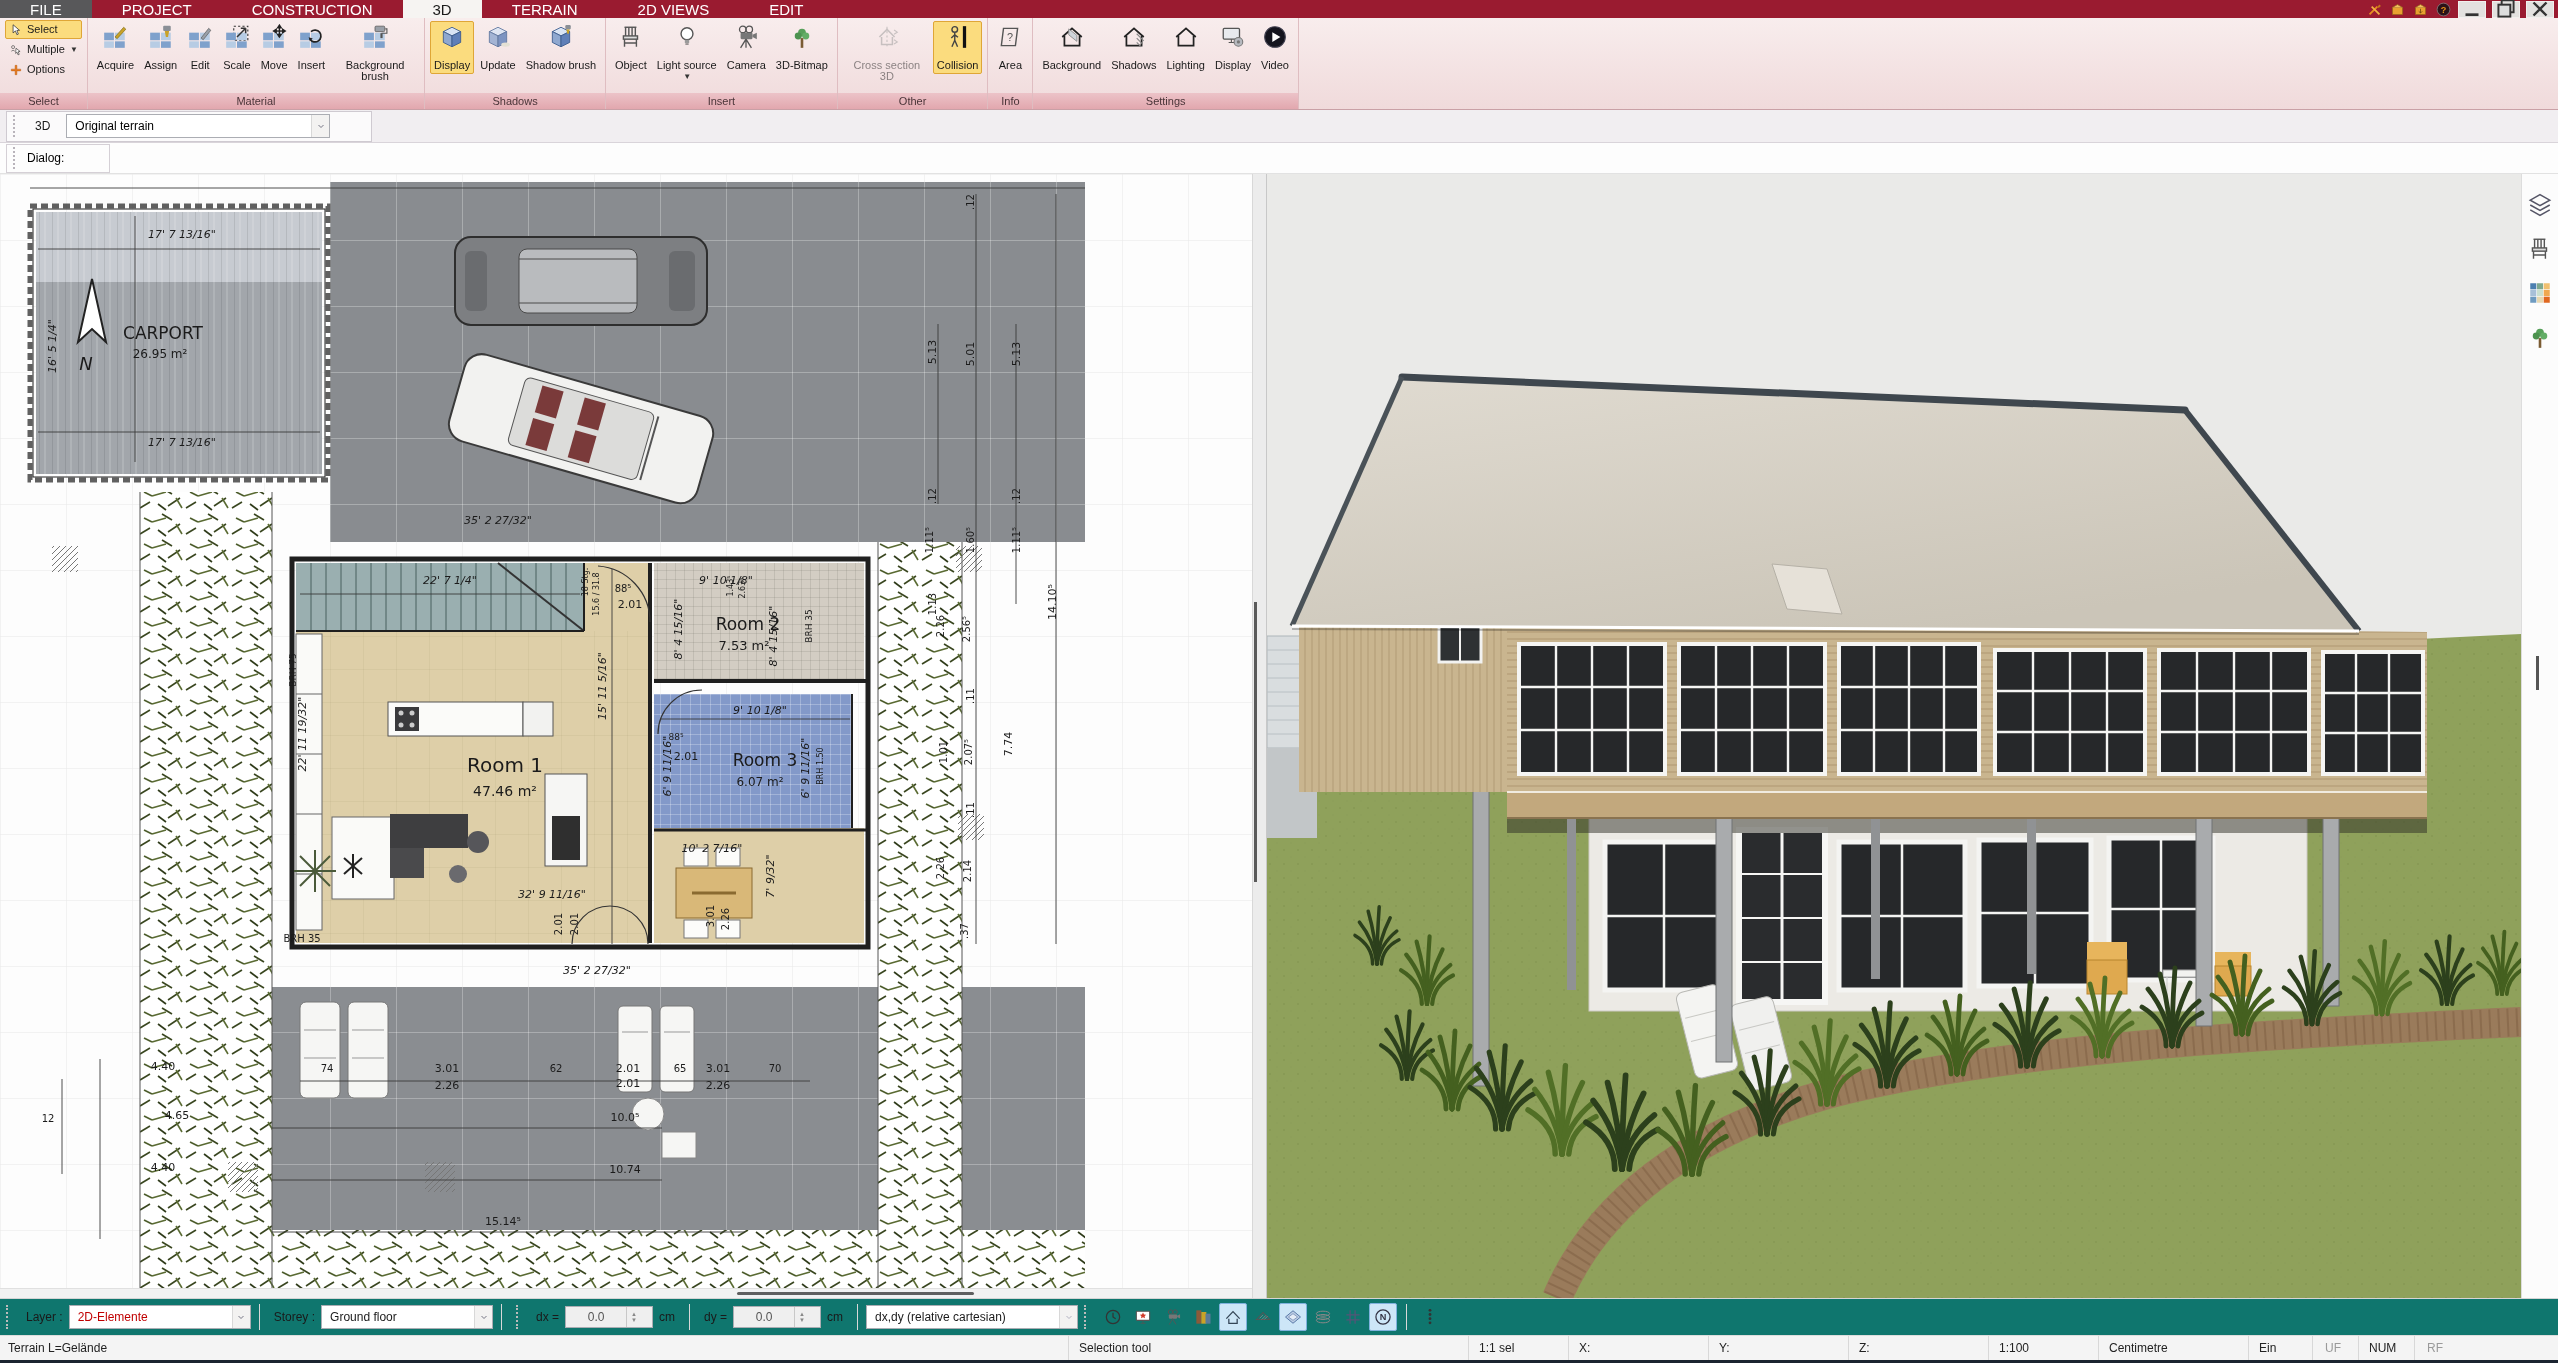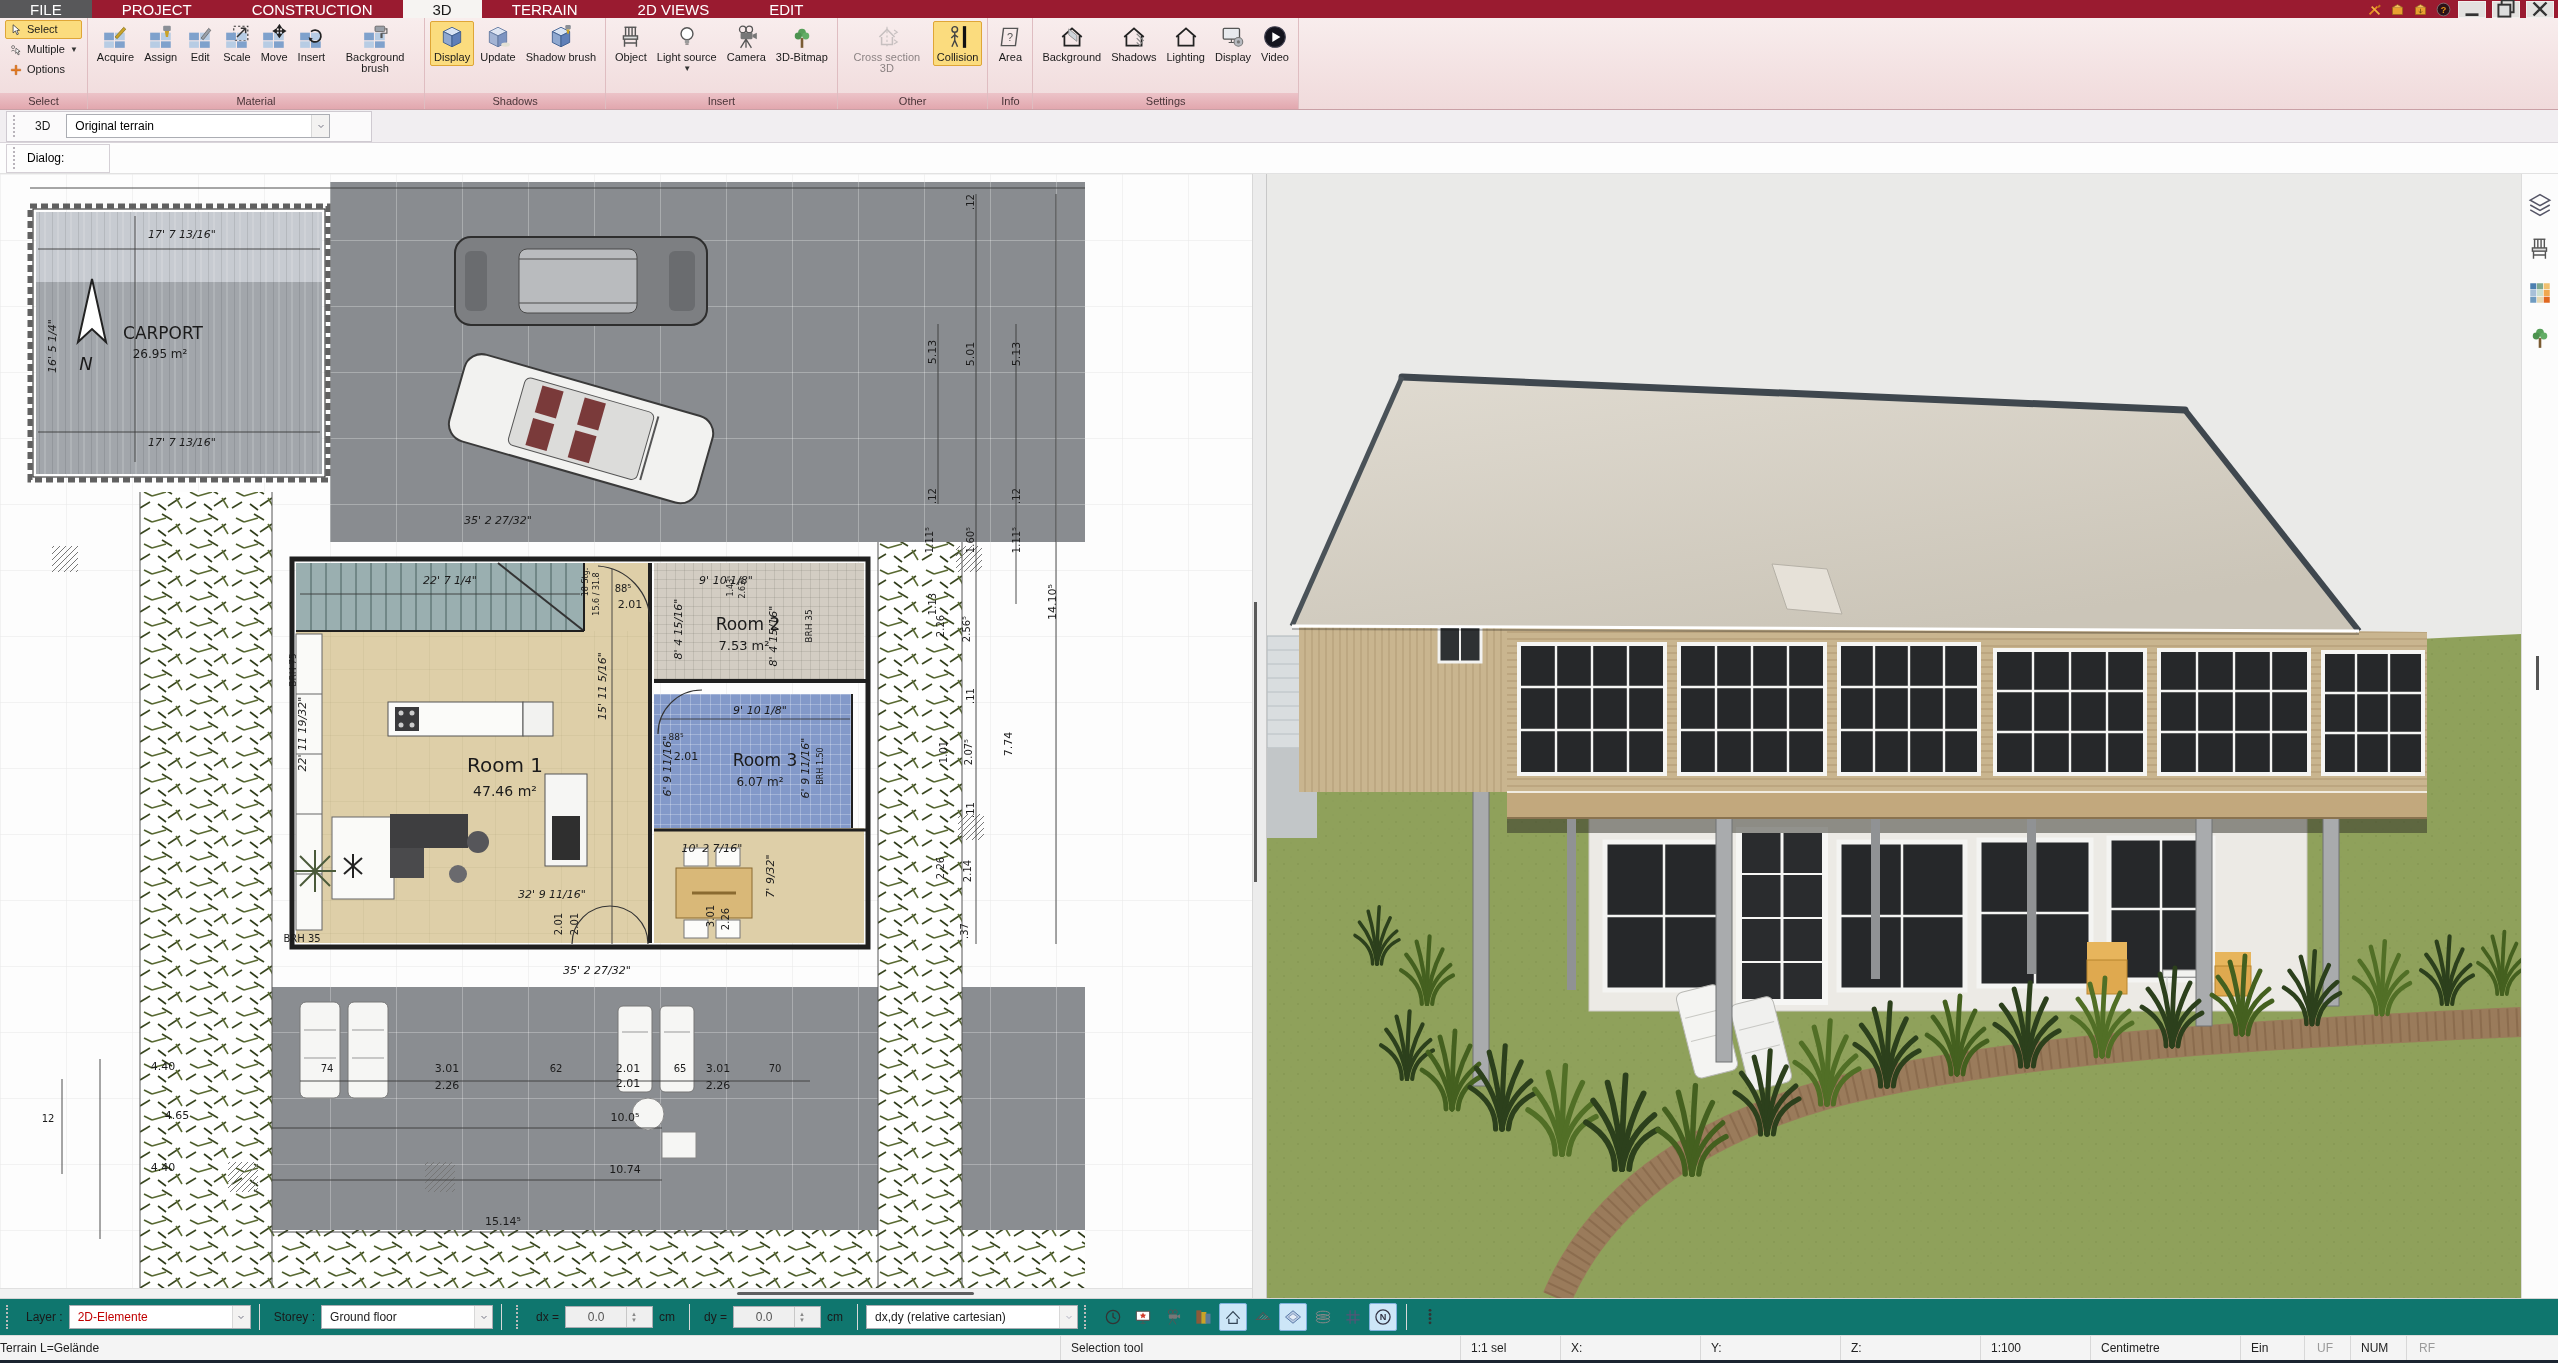--- a/index.html
+++ b/index.html
@@ -16,21 +16,21 @@
   .title-icons .tico{width:17px;height:16px;display:flex;align-items:center;justify-content:center;}
   .winbtn{width:26px;height:15px;background:#E3E1DF;border:1px solid #F2F0EE;display:flex;align-items:center;justify-content:center;}
 
   
   .ribbon{height:92px;background:linear-gradient(#F8EDED,#F0DADB);display:flex;border-bottom:1px solid #C9A0A6;box-sizing:border-box;}
   .rib-group{display:flex;flex-direction:column;border-right:1px solid #DFBDC1;}
   .rib-btns{flex:1;display:flex;align-items:flex-start;padding:3px 5px 0 5px;gap:2px;}
   .rib-btns.stack{flex-direction:column;align-items:stretch;gap:1px;padding-top:2px;}
   .rib-caption{height:16px;font-size:11px;color:#4A3438;text-align:center;background:linear-gradient(#ECC3C8,#E2A7AE);line-height:16px;}
   .rib-btn{display:flex;flex-direction:column;align-items:center;font-size:11px;color:#1a1a1a;padding:2px 3px;border:1px solid transparent;border-radius:2px;max-width:80px;text-align:center;line-height:11px;}
-  .rib-btn .lbl{margin-top:2px;white-space:pre-line;}
+  .rib-btn .lbl{margin-top:10px;white-space:pre-line;}
   .rib-btn.active{background:#FBDC7E;border-color:#DFA637;}
   .rib-btn.disabled{opacity:.5;filter:grayscale(1);}
   .rib-btn.small{flex-direction:row;align-items:center;gap:4px;padding:0 3px;height:17px;}
   .rib-btn.small .lbl{margin-top:0;}
   .ic{display:block;}
   .rib-btn .ic{width:26px;height:26px;}
   .rib-btn.small .ic{width:14px;height:14px;}
   .drop{font-size:8px;color:#333;margin-left:1px;}
 
   
@@ -67,21 +67,21 @@
   .red{color:#C00000;}
   .spin{display:flex;align-items:center;background:#EFEFEF;border:1px solid #ABADB3;height:20px;width:86px;}
   .spin input{border:0;background:transparent;width:56px;text-align:center;font-size:12px;color:#555;font-family:"Liberation Sans",sans-serif;}
   .spin .arrows{display:flex;flex-direction:column;border-left:1px solid #C8C8C8;height:100%;justify-content:center;width:14px;align-items:center;color:#888;font-size:6px;line-height:6px;}
   .tb-ico{width:26px;height:26px;display:flex;align-items:center;justify-content:center;border:1px solid transparent;border-radius:2px;margin:0 1px;}
   .tb-ico .ic{width:20px;height:20px;}
   .tb-ico.active{background:#CDE6F7;border-color:#7FB2DE;}
 
   
   .statusbar{height:24px;background:#F4F4F4;border-top:1px solid #DDD;display:flex;align-items:center;font-size:12px;color:#222;}
-  .sb-left{width:1060px;}
+  .sb-left{width:1060px;padding-left:8px;}
   .sb-cell{border-left:1px solid #D8D8D8;height:100%;display:flex;align-items:center;padding-left:10px;box-sizing:border-box;white-space:nowrap;}
   .sb-cell.dim{color:#9A9A9A;padding-left:12px;}
   .bottomstrip{height:7px;background:#1B2430;}
 </style>
 </head>
 <body>
 
 <div class="app">
 
   <div class="titlebar">

